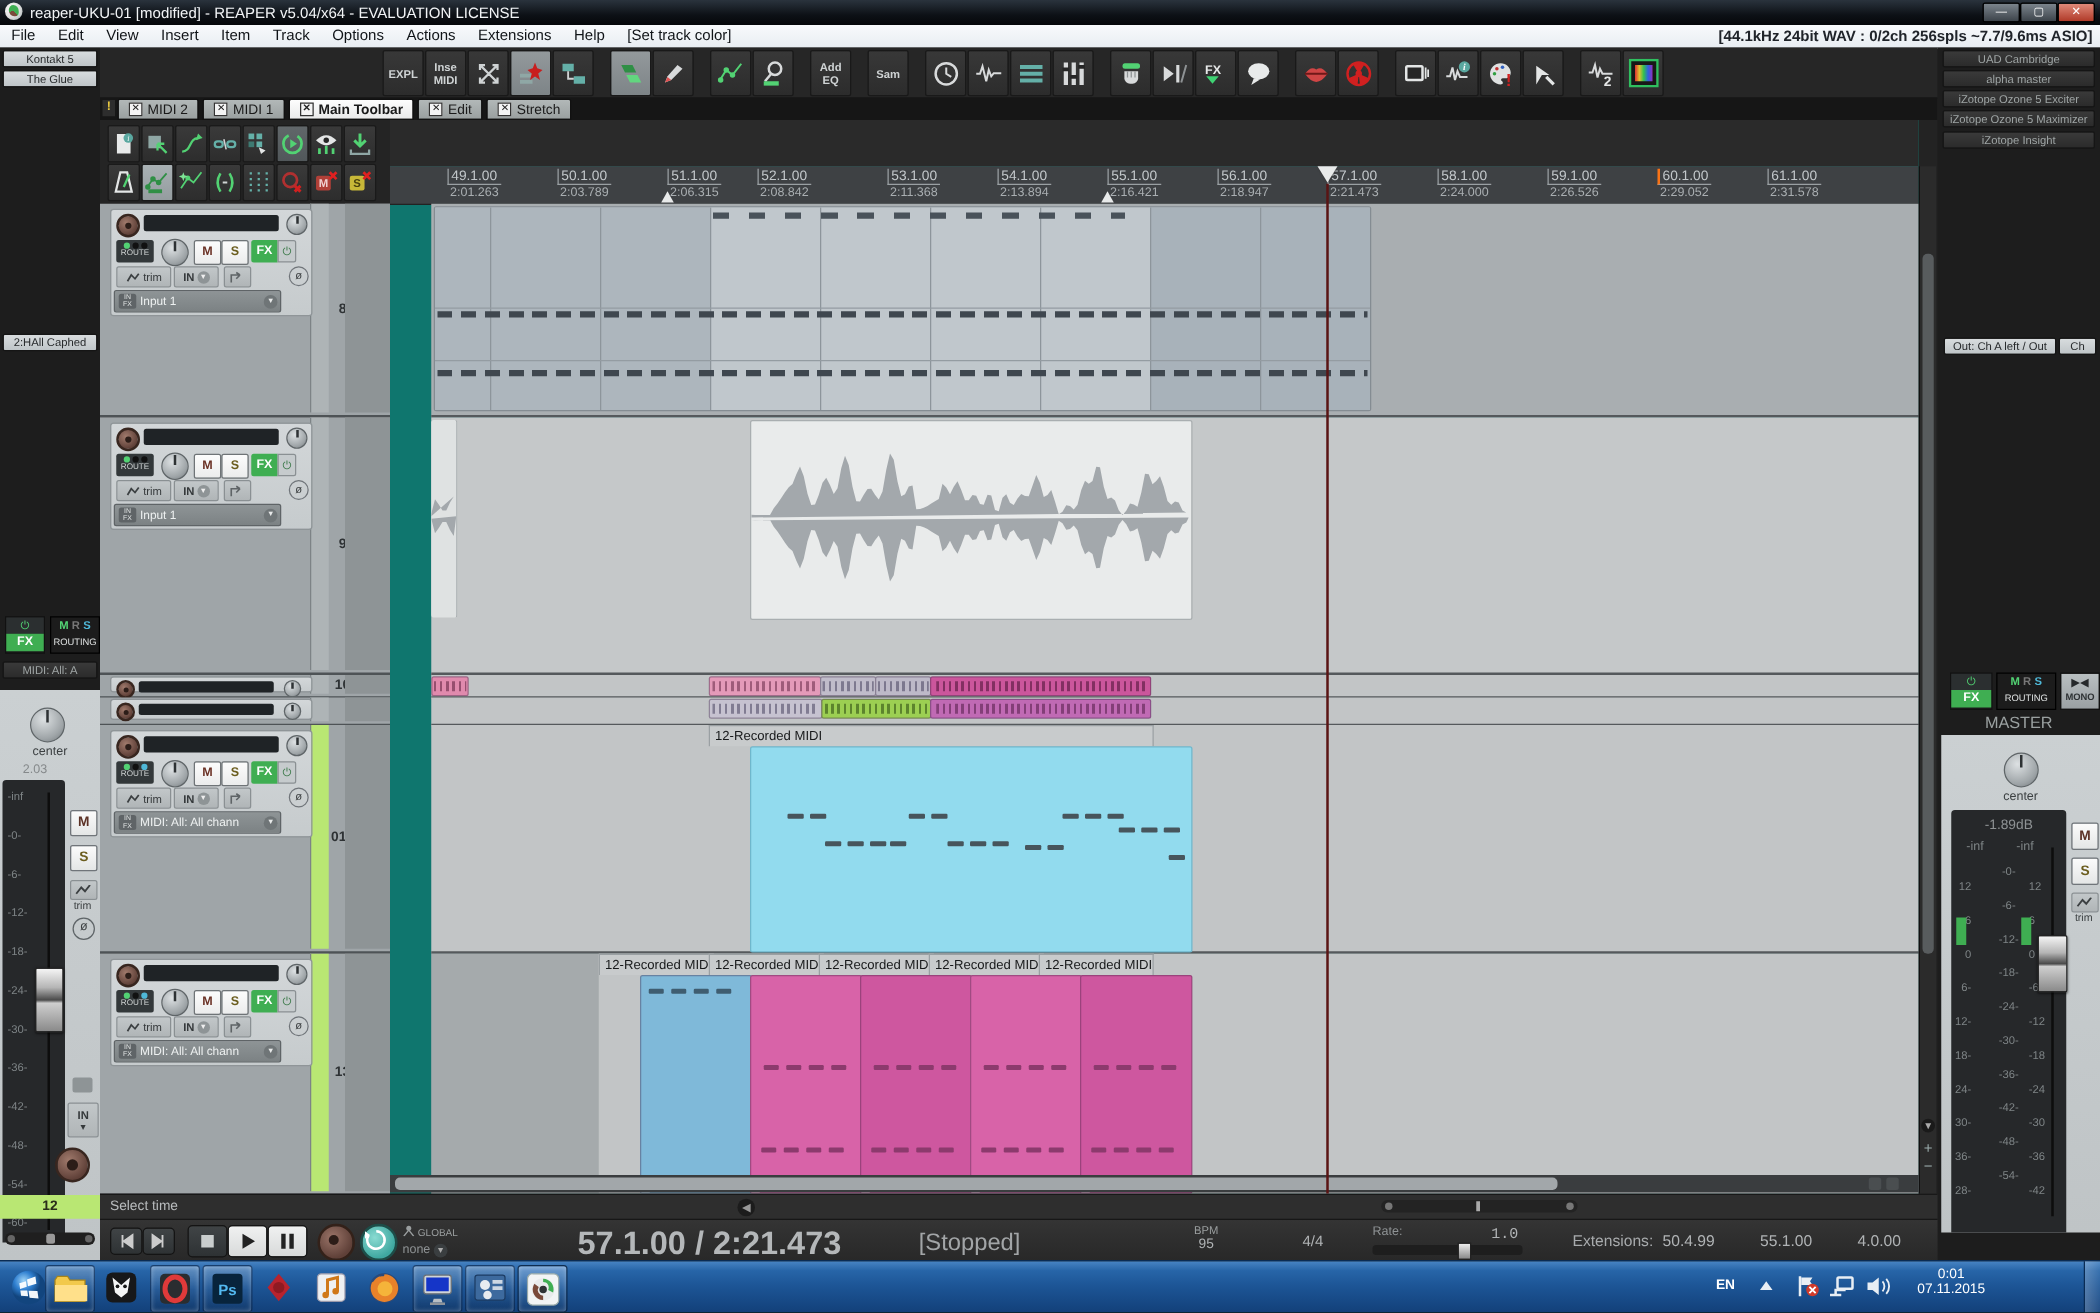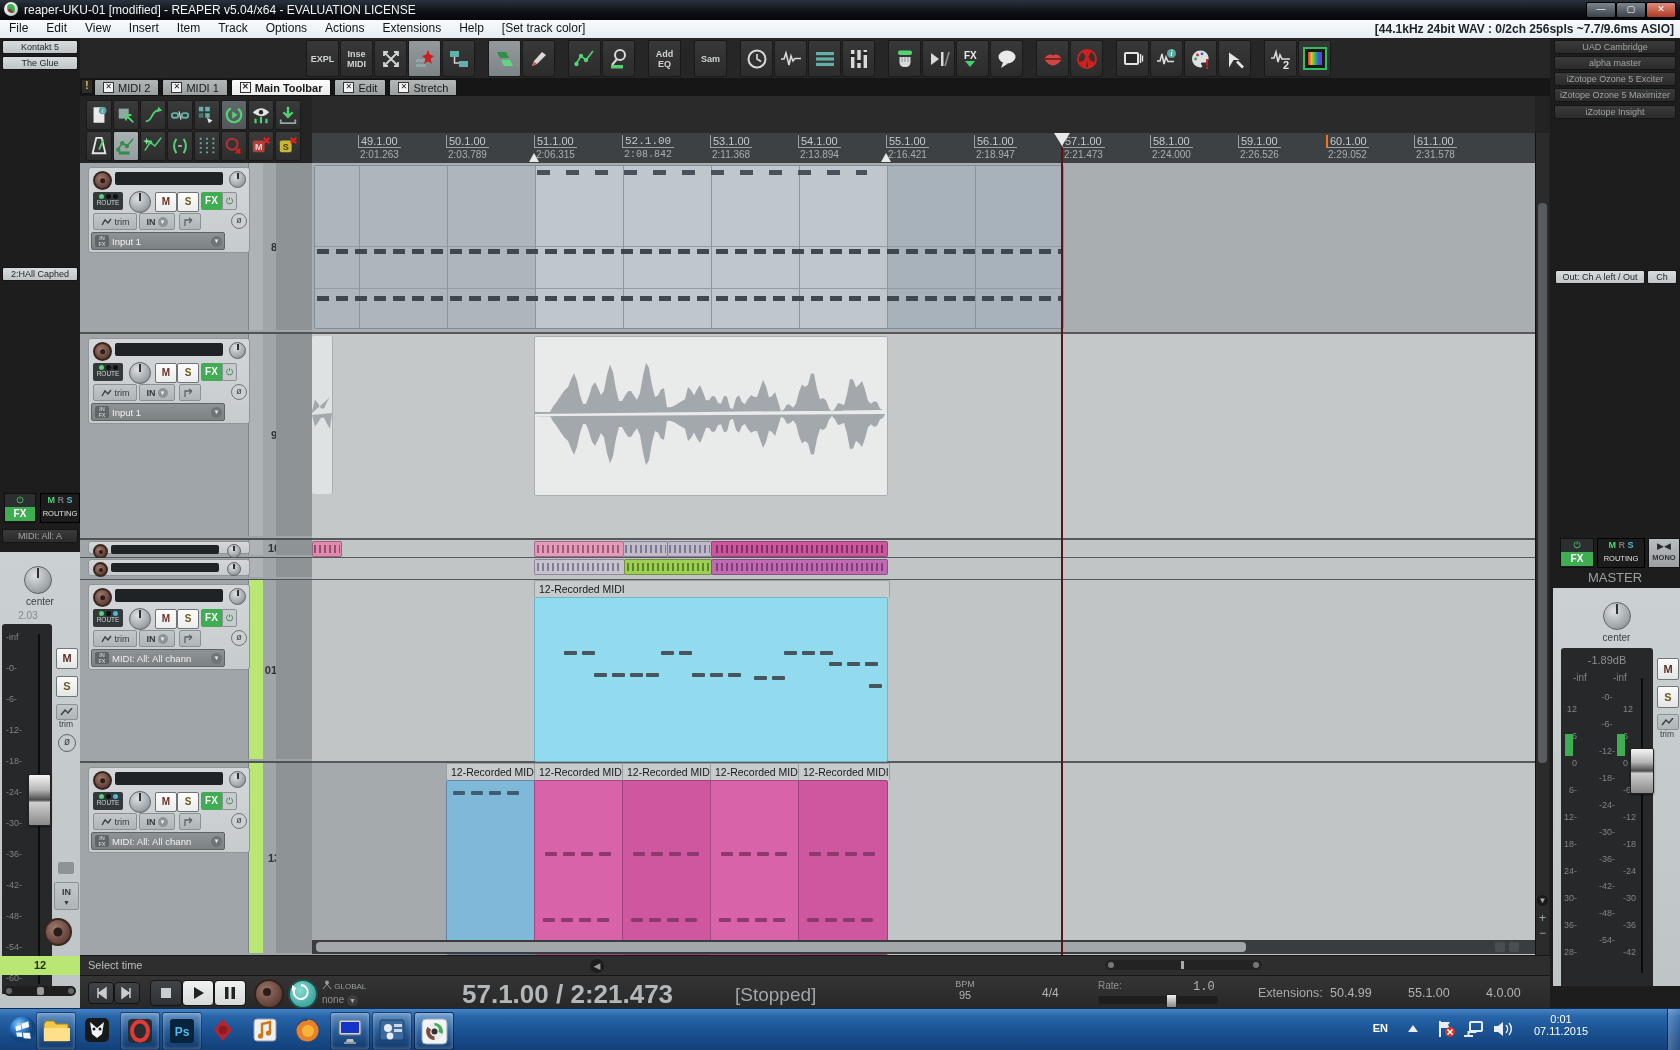--- a/index.html
+++ b/index.html
@@ -48,21 +48,21 @@
   .graybtn{background:linear-gradient(#c2c7c9,#b0b5b7);border:1px solid #8a9093;border-radius:2px;font-size:9px;color:#35393b;display:flex;align-items:center;justify-content:center;gap:2px;}
   .inputbar{background:linear-gradient(#8e9496,#7c8284);border:1px solid #5f6467;border-radius:2px;color:#eef1f1;font-size:9.5px;display:flex;align-items:center;}
   
   #arrange{left:312px;top:96px;width:1223px;height:859px;background:#0f766e;overflow:hidden;}
   #ruler{position:absolute;left:0;top:37px;width:1223px;height:30px;background:#3e4144;border-bottom:1px solid #222;}
   .rcell{position:absolute;top:2px;color:#c3c8cb;font-size:11px;}
   .rbar{border-bottom:1px solid #9aa0a3;padding:0 2px 0 2px;}
   .rtime{color:#a9aeb1;font-size:10px;padding:1px 2px;}
   .row{position:absolute;left:0;width:1223px;}
   .bars{background-image:repeating-linear-gradient(90deg,rgba(40,50,60,.22) 0 1px,transparent 1px 88px);background-position:46px 0;}
-  .beats{background-image:repeating-linear-gradient(90deg,rgba(40,50,60,.10) 0 1px,transparent 1px 22px);background-position:2px 0;}
+  .beats{background-image:repeating-linear-gradient(90deg,rgba(40,50,60,.10) 0 1px,transparent 1px 22px);background-position:2px 0;margin-left:33px;}
   .clip{position:absolute;border-radius:2px;}
   .cliplabel{position:absolute;background:#c8cbcc;color:#17191a;font-size:10.5px;line-height:16px;padding-left:4px;overflow:hidden;white-space:nowrap;border:1px solid #9aa0a3;border-bottom:none;}
   .dash{position:absolute;height:4px;border-radius:1px;}
   .fadetri{position:absolute;width:0;height:0;border-style:solid;}
   
   #vscroll{left:1535px;top:133px;width:13px;height:822px;background:#2b2b2b;border-left:1px solid #111;}
   #hscroll{left:312px;top:940px;width:1223px;height:14px;background:#3a3d3f;}
   #statusbar{left:80px;top:955px;width:1470px;height:20px;background:#2e2e2e;border-top:1px solid #181818;color:#b9bcbe;font-size:11px;}
   #transport{left:80px;top:975px;width:1470px;height:33px;background:linear-gradient(#343434,#282828);border-top:1px solid #171717;color:#a8abad;}
   .tpbtn{position:absolute;border-radius:4px;border:1px solid #141414;}
@@ -760,21 +760,21 @@
           <div class="rtime">2:01.263</div>
         </div>
         <div class="rcell" style="left: 134px;">
           <div class="rbar" style="border-left:1px solid #9aa0a3;">50.1.00</div>
           <div class="rtime">2:03.789</div>
         </div>
         <div class="rcell" style="left: 222px;">
           <div class="rbar" style="border-left:1px solid #9aa0a3;">51.1.00</div>
           <div class="rtime">2:06.315</div>
         </div>
-        <div class="rcell" style="left: 310px; font-family: Liberation Mono, monospace;">
+        <div class="rcell" style="left: 294px;">
           <div class="rbar" style="border-left:1px solid #9aa0a3;">52.1.00</div>
           <div class="rtime">2:08.842</div>
         </div>
         <div class="rcell" style="left: 398px;">
           <div class="rbar" style="border-left:1px solid #9aa0a3;">53.1.00</div>
           <div class="rtime">2:11.368</div>
         </div>
         <div class="rcell" style="left: 486px;">
           <div class="rbar" style="border-left:1px solid #9aa0a3;">54.1.00</div>
           <div class="rtime">2:13.894</div>

